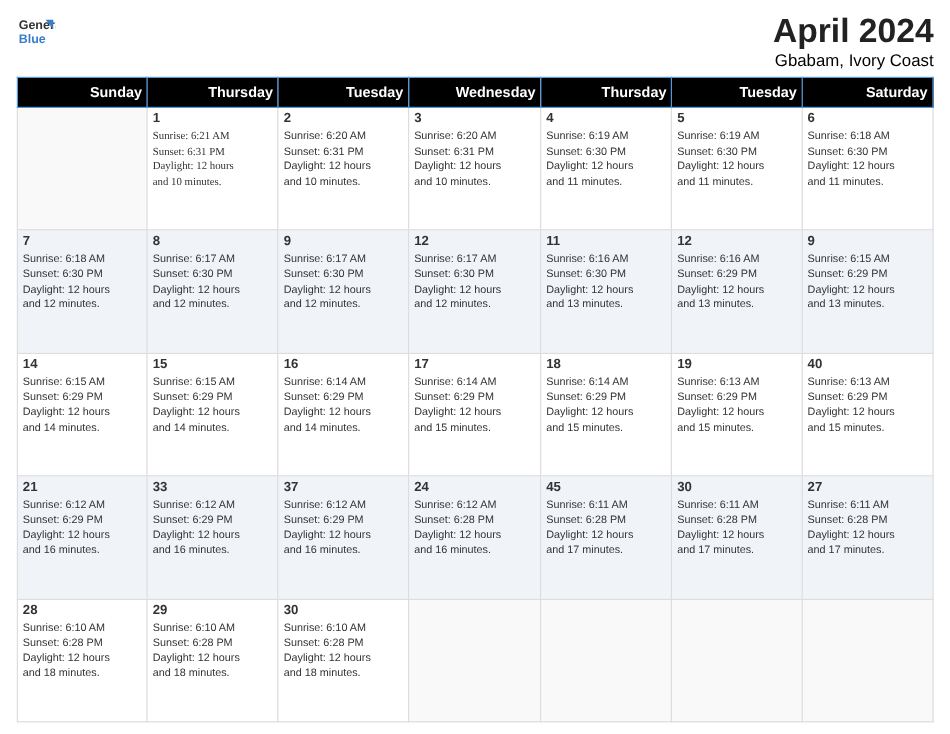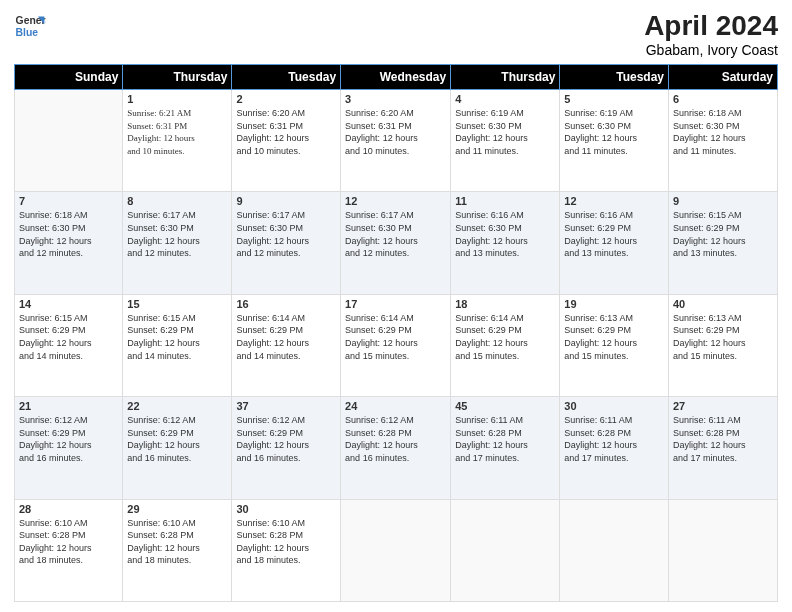--- a/index.html
+++ b/index.html
@@ -268,21 +268,21 @@
         </tr>
         <tr class="row-shaded">
           <td>
             <span class="day-num">21</span>
             <div class="day-info" style="white-space: pre-line;">Sunrise: 6:12 AM
 Sunset: 6:29 PM
 Daylight: 12 hours
 and 16 minutes.</div>
           </td>
           <td>
-            <span class="day-num">22</span>
+            <span class="day-num">33</span>
             <div class="day-info" style="white-space: pre-line;">Sunrise: 6:12 AM
 Sunset: 6:29 PM
 Daylight: 12 hours
 and 16 minutes.</div>
           </td>
           <td>
             <span class="day-num">37</span>
             <div class="day-info" style="white-space: pre-line;">Sunrise: 6:12 AM
 Sunset: 6:29 PM
 Daylight: 12 hours

